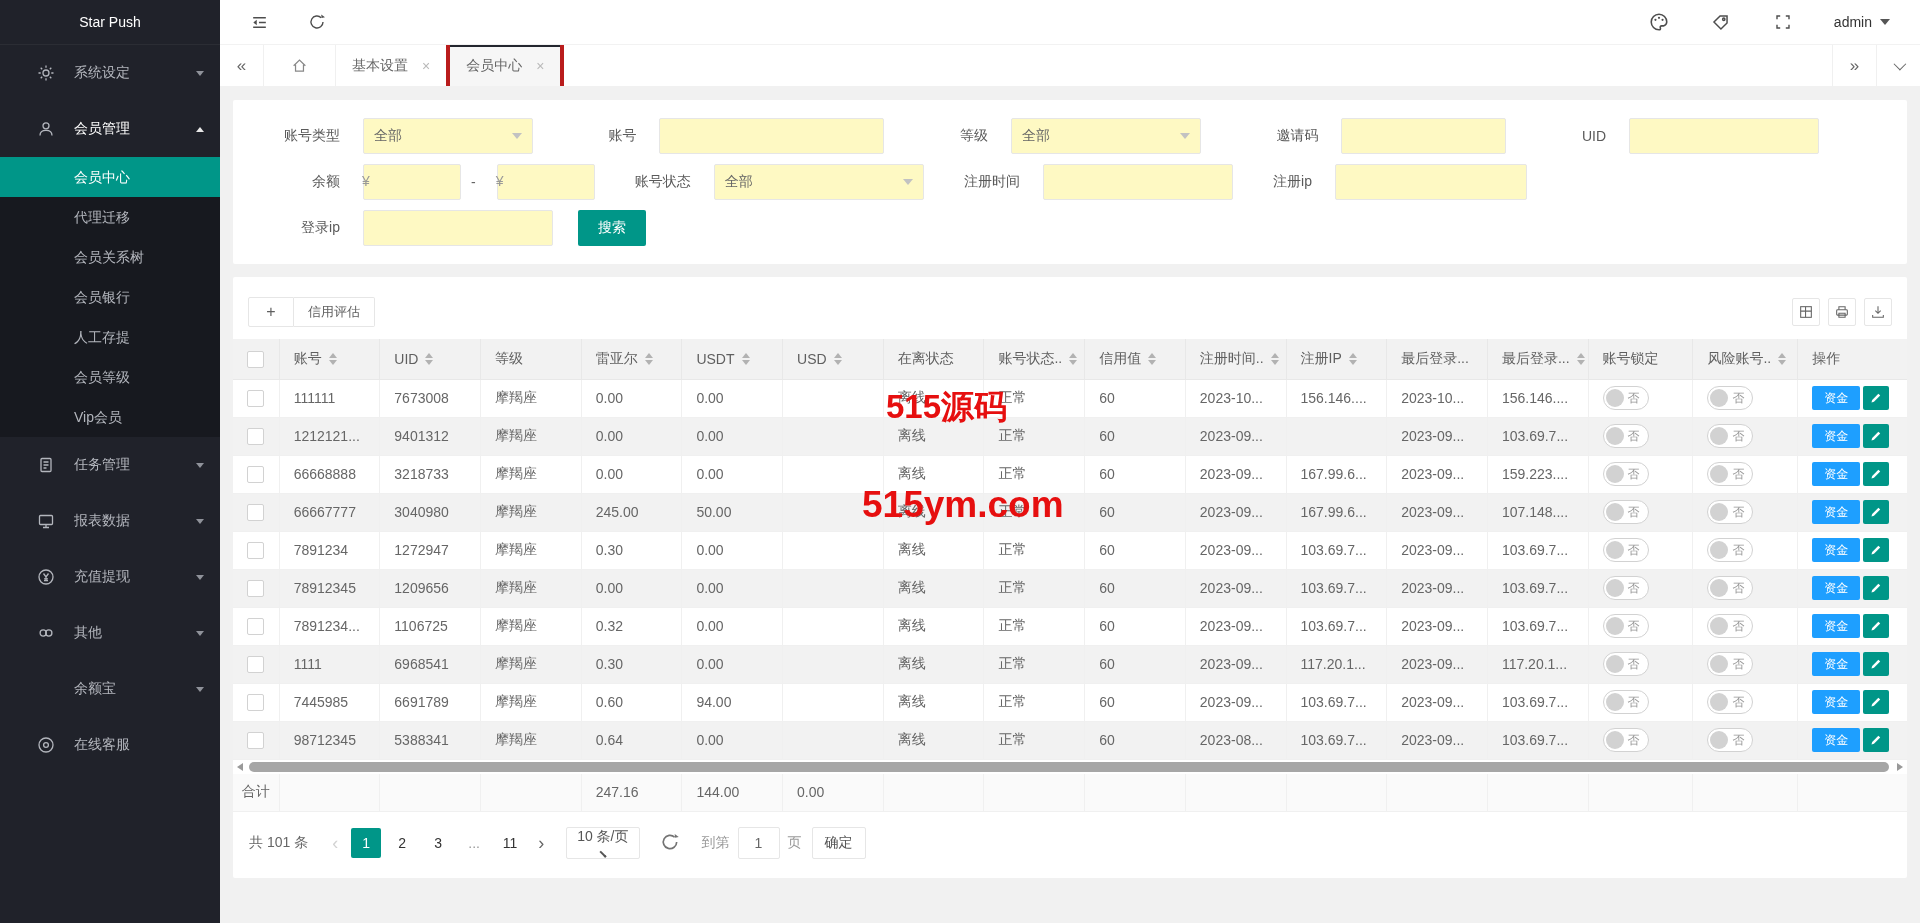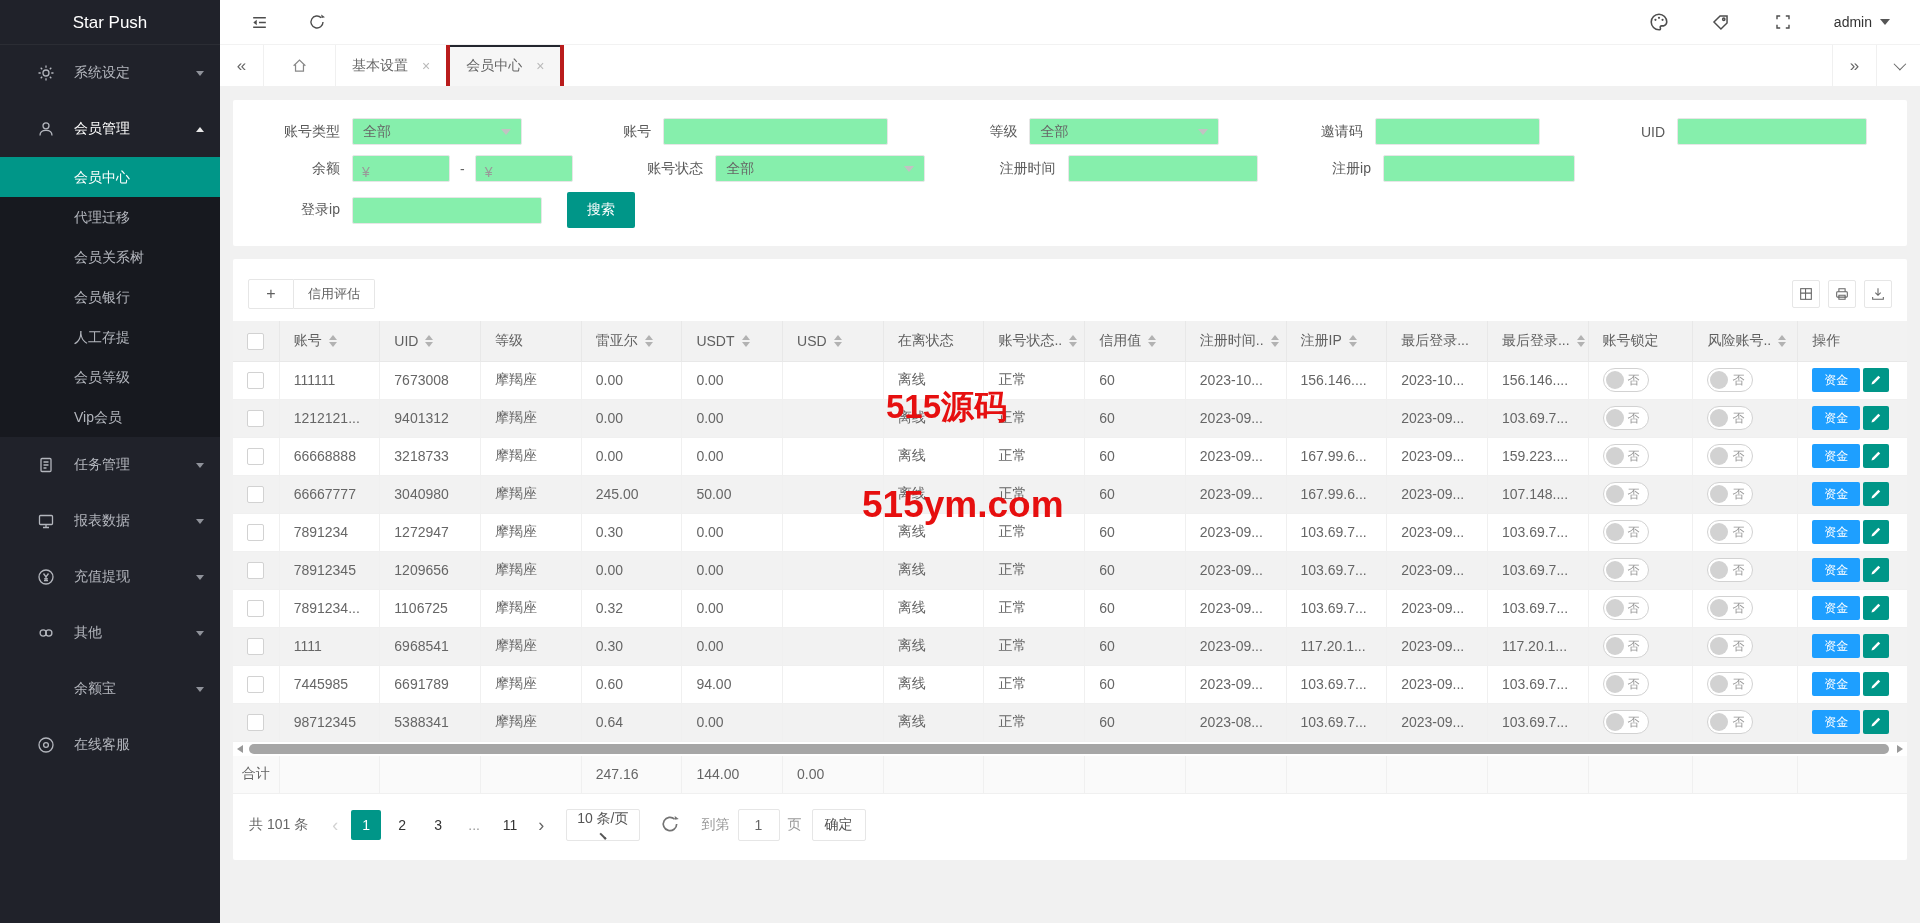--- a/index.html
+++ b/index.html
@@ -1,21 +1,21 @@
 <!DOCTYPE html>
 <html><head>
 <meta charset="utf-8">
 <style>
   * { box-sizing: border-box; margin: 0; padding: 0; }
   html,body { width:1920px; height:923px; overflow:hidden; }
   body { font-family:"Liberation Sans","DejaVu Sans",sans-serif; font-size:14px; color:#666; display:flex; background:#f1f1f1; }
 
   
   .sidebar { width:220px; height:100%; background:#20222a; flex-shrink:0; }
-  .logo { height:45px; line-height:45px; text-align:center; color:#fff; font-size:17px; border-bottom:1px solid rgba(255,255,255,.05); }
+  .logo { height:45px; line-height:45px; text-align:center; color:#fff; font-size:14px; border-bottom:1px solid rgba(255,255,255,.05); }
   .m-item { height:56px; display:flex; align-items:center; padding:0 16px 0 36px; color:#b3b6bd; cursor:pointer; }
   .m-icon { width:20px; height:18px; margin-right:18px; display:inline-flex; align-items:center; justify-content:center; color:#b3b6bd; flex-shrink:0; }
   .m-icon svg { stroke:currentColor; fill:none; stroke-width:1.3; }
   .m-label { flex:0 0 auto; }
   .caret { margin-left:auto; width:0; height:0; }
   .caret.down { border-left:4px solid transparent; border-right:4px solid transparent; border-top:5px solid #8f929a; }
   .caret.up { border-left:4px solid transparent; border-right:4px solid transparent; border-bottom:5px solid #e8e8e8; }
   .m-item.expanded { color:#fff; }
   .submenu { background:#17191f; }
   .s-item { height:40px; line-height:40px; padding-left:74px; color:#b3b6bd; cursor:pointer; }
@@ -43,27 +43,27 @@
   .tab.active { background:#f6f6f6; }
   .tab.active:before { content:""; position:absolute; left:0; top:0; right:0; height:2px; background:#23262e; }
   .tab-spacer { flex:1; }
   .chev-dn { width:9px; height:9px; border-right:1.5px solid #666; border-bottom:1.5px solid #666; transform:rotate(45deg) translateY(-2px); }
 
   
   .content { flex:1; padding:14px 13px; overflow:hidden; position:relative; }
   .card { background:#fff; border-radius:2px; }
 
   
-  .search-card { padding:18px 40px 16px 12px; margin-bottom:13px; }
+  .search-card { padding:18px 88px 16px 12px; margin-bottom:13px; }
   .f-row { display:flex; align-items:center; margin-bottom:10px; }
   .f-row.between { justify-content:space-between; }
   .f-item { display:flex; align-items:center; }
   .f-item label { color:#5a5a5a; margin-right:12px; white-space:nowrap; }
   .f-item label.w { width:95px; text-align:right; }
-  .ctl { height:27px; border:1px solid #e6e6e6; border-radius:2px; background:#86efac; }
+  .ctl { height:36px; border:1px solid #e6e6e6; border-radius:2px; background:#fef9c3;margin-left:11px; }
   .select { position:relative; display:flex; align-items:center; padding:0 28px 0 10px; color:#666; cursor:pointer; }
   .select .sel-caret { position:absolute; right:10px; width:0; height:0; border-left:5px solid transparent; border-right:5px solid transparent; border-top:6px solid #c2c2c2; }
   input.ctl { padding:0 10px; color:#666; outline:none; font-family:inherit; font-size:14px; }
   .y-wrap { position:relative; }
   .y-wrap .yen { position:absolute; left:10px; top:9px; color:#999; }
   .y-wrap input { padding-left:26px; width:98px; }
   .dash { margin:0 10px; color:#666; }
   .btn-search { width:68px; height:36px; background:#009688; color:#fff; border:none; border-radius:2px; font-size:14px; cursor:pointer; margin-left:25px; font-family:inherit; }
   .row2-pad { padding-right:292px; }
 

